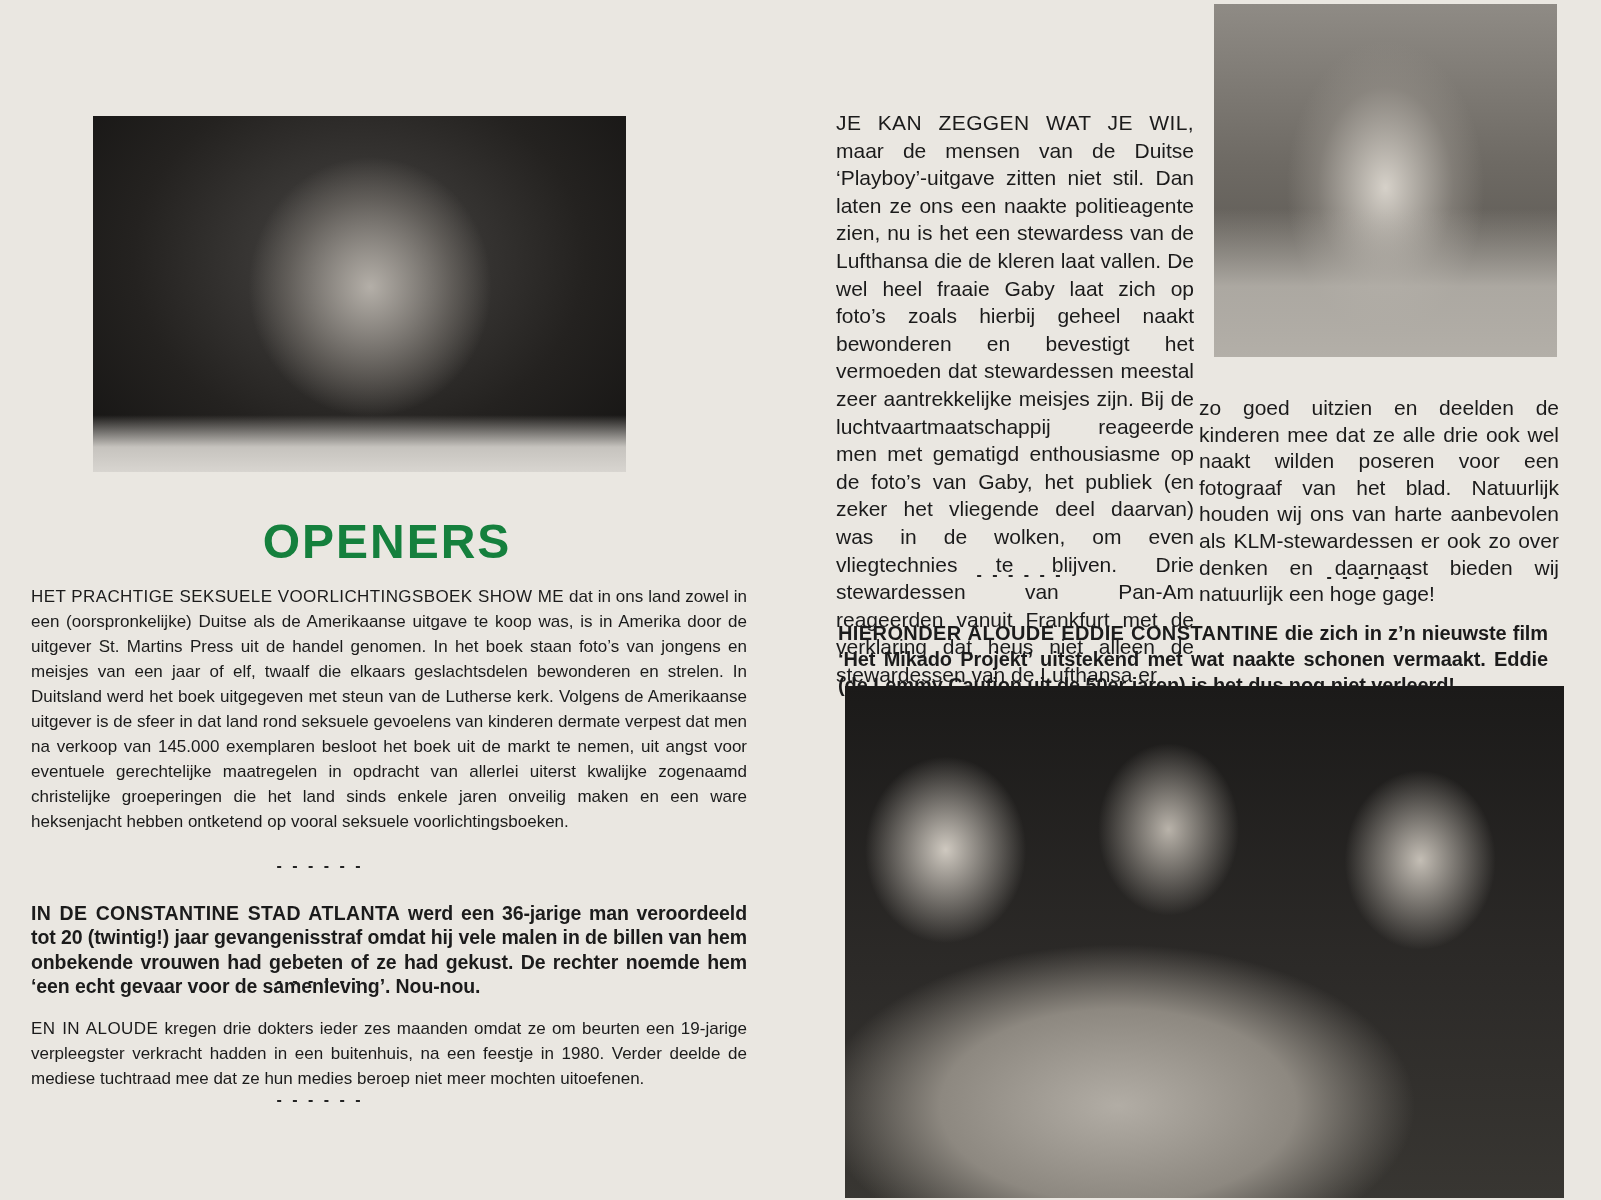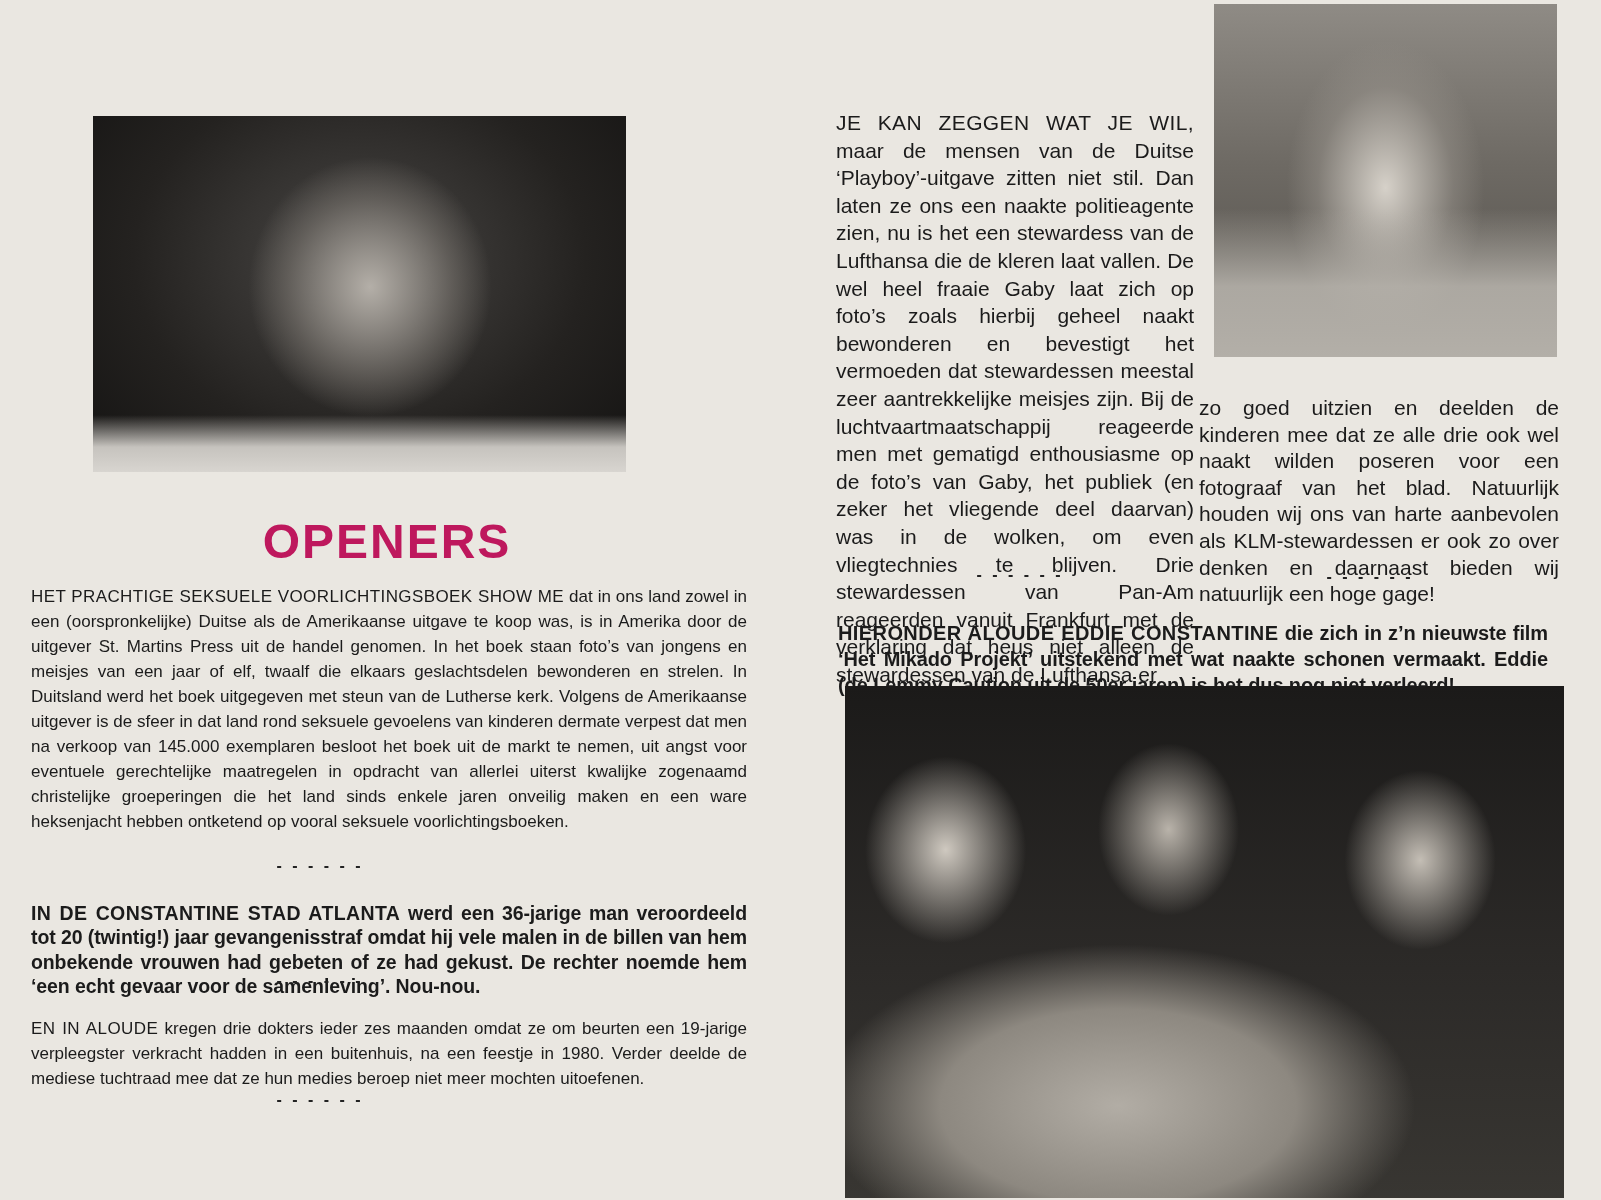--- a/index.html
+++ b/index.html
@@ -38,21 +38,21 @@
       radial-gradient(ellipse 16% 26% at 14% 32%, #cfc9c0 0%, rgba(120,115,108,0) 70%),
       radial-gradient(ellipse 14% 24% at 45% 28%, #b9b3aa 0%, rgba(110,106,100,0) 70%),
       radial-gradient(ellipse 15% 25% at 80% 34%, #c4beb5 0%, rgba(110,106,100,0) 70%),
       linear-gradient(to bottom, #1b1a19 0%, #2c2a28 55%, #383632 100%);
   }
   
   .title{
     position:absolute;left:30px;top:514px;width:714px;margin:0;
     font-family:"Liberation Sans", sans-serif;
     font-weight:700;font-size:48px;letter-spacing:2px;
-    text-align:center;color:#be185d;
+    text-align:center;color:#15803d;
   }
   .col{position:absolute;text-align:justify;}
   .serif-body{font-family:Liberation Sans, sans-serif;}
   .caps-lead{letter-spacing:0.4px;}
   .para-left{left:31px;width:716px;font-size:17px;line-height:25px;}
   .p1{top:567px;}
   .p-atlanta{top:881px;font-family:"Liberation Sans", sans-serif;font-weight:700;font-size:19.5px;line-height:24.5px;letter-spacing:-0.1px;}
   .p-boston{top:999px;}
   .midcol{left:836px;top:88px;width:358px;font-size:21px;line-height:27.6px;}
   .rightcol{left:1199px;top:374px;width:360px;font-size:21px;line-height:26.6px;}

